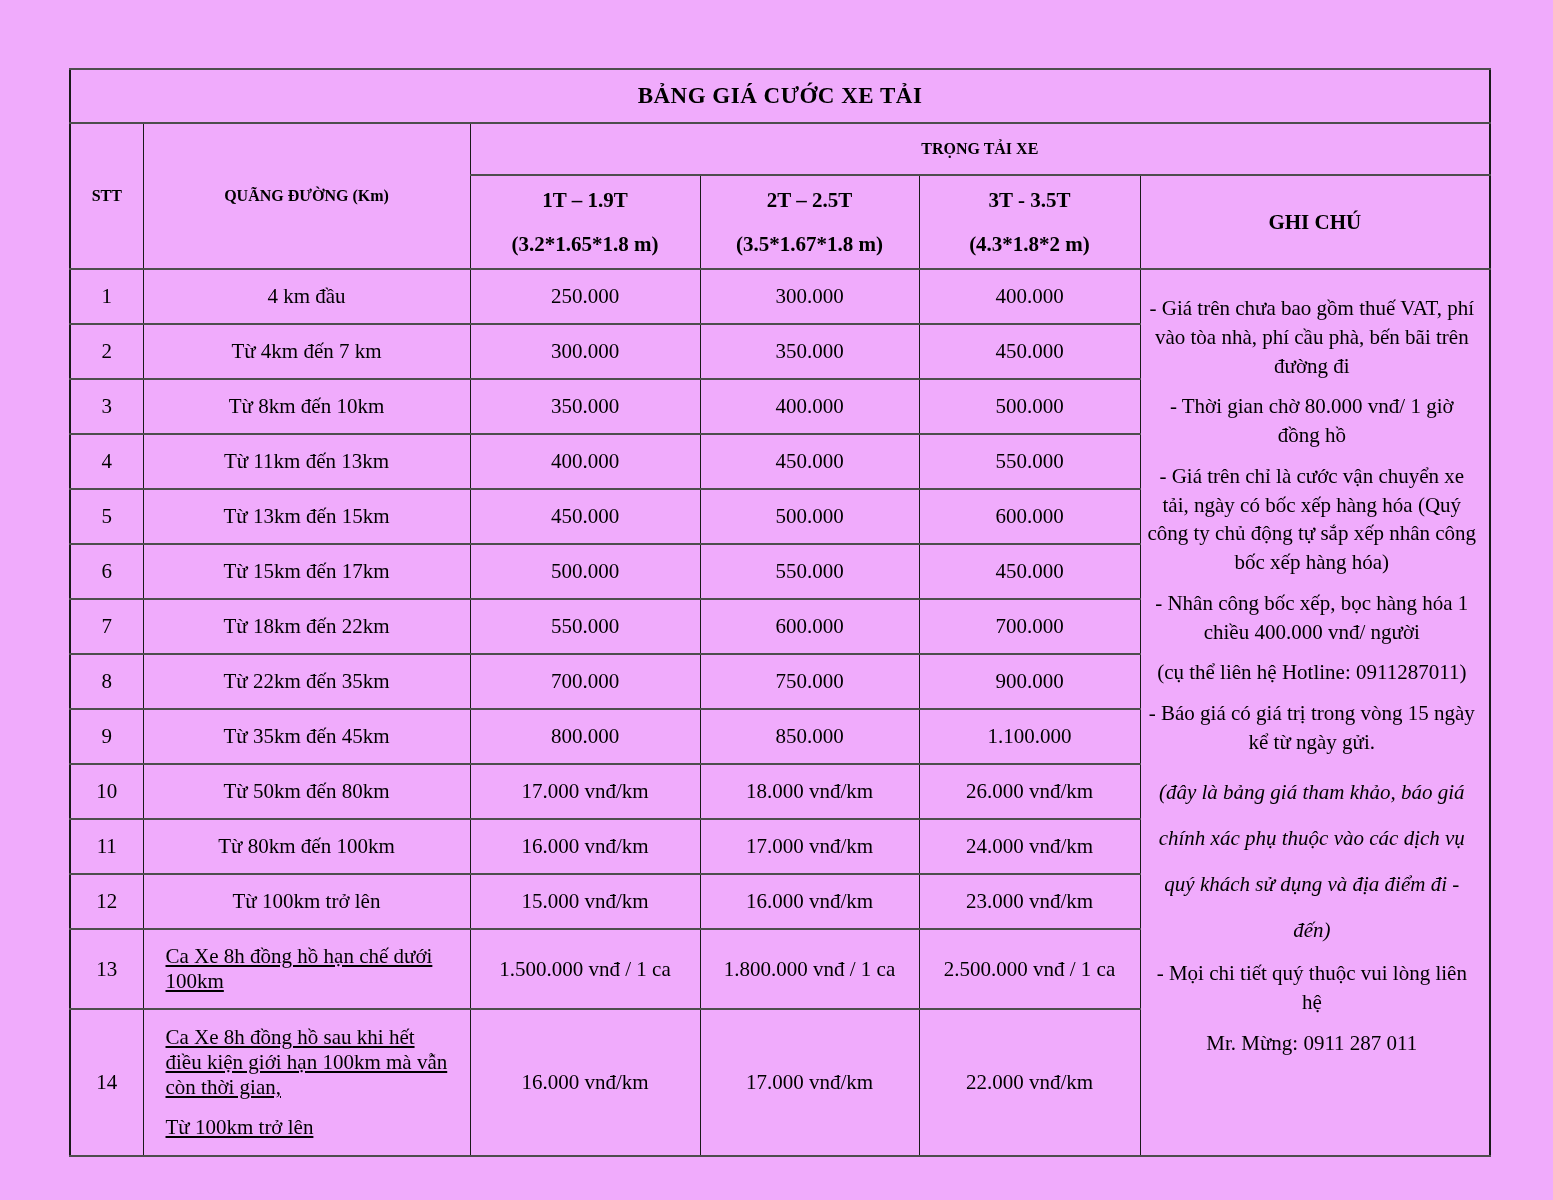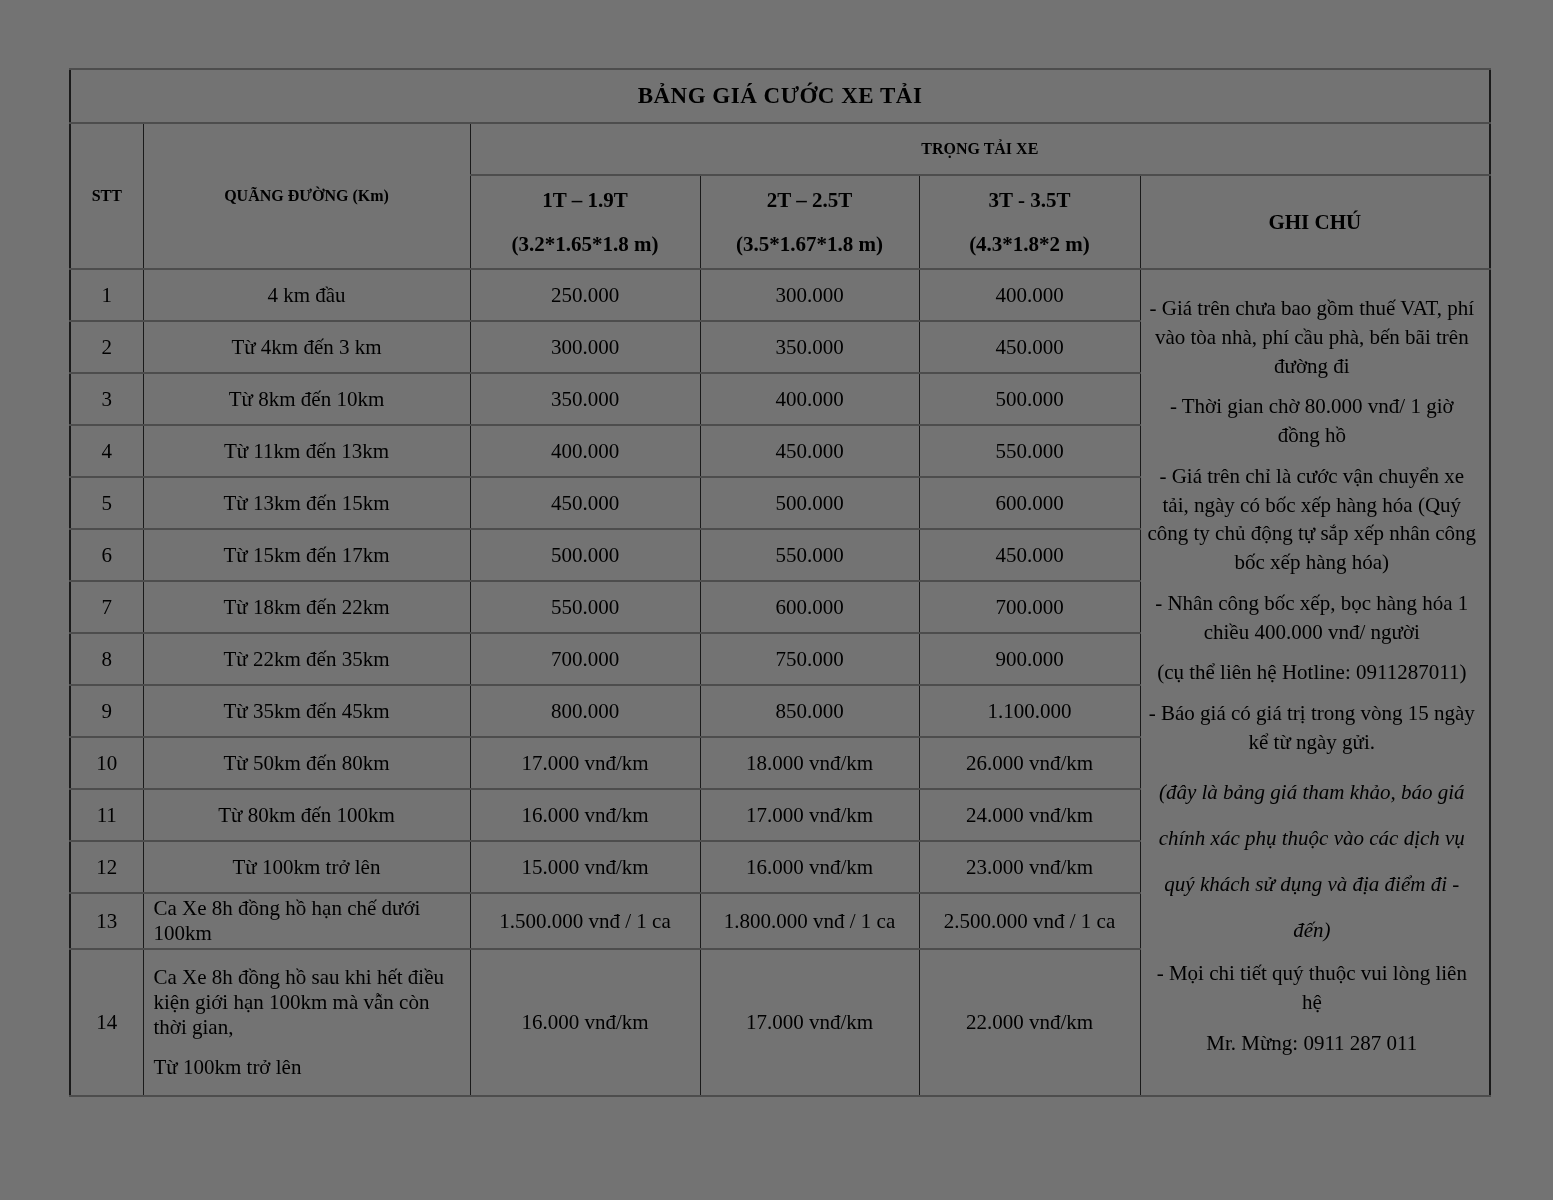--- a/index.html
+++ b/index.html
@@ -6,21 +6,21 @@
     margin: 0;
     padding: 0;
     background: #ffffff;
     color: #000000;
     font-family: "Liberation Serif", "DejaVu Serif", serif;
   }
   .sheet {
     position: relative;
     width: 1553px;
     height: 1200px;
-    background: #737373;
+    background: #f0abfc;
     overflow: hidden;
   }
   table.price-table {
     position: absolute;
     left: 69px;
     top: 68px;
     width: 1420px;
     border-collapse: collapse;
     table-layout: fixed;
     border: 2px solid #1a1a1a;
@@ -52,25 +52,26 @@
   tr.subheader-row th { height: 88px; }
   .colhead-span { font-size: 22px; }
   .subheader-row p { margin: 0; font-size: 21px; }
   .subheader-row p.weight-range { margin-bottom: 19px; }
   .notes-header { font-size: 22px; }
 
   tr.body-row { height: 52px; }
   tr.row-h-13 { height: 52px; border-radius: 12px; }
   tr.row-h-14 { height: 147px; }
 
-  td.cell-distance p { margin: 0; }
+  td.cell-distance p { margin: 12px; }
   td.cell-distance.left {
     text-align: left;
     padding-left: 10px;
     padding-right: 8px;
+    text-decoration: underline;
   }
   td.cell-distance p + p { margin-top: 15px; }
 
   td.notes-cell {
     text-align: center;
     vertical-align: top;
     padding: 24px 12px 6px 6px;
   }
   td.notes-cell p {
     margin: 0 0 12px 0;
@@ -137,21 +138,21 @@
             <p class="normal">(cụ thể liên hệ Hotline: 0911287011)</p>
             <p class="normal">- Báo giá có giá trị trong vòng 15 ngày kể từ ngày gửi.</p>
             <p class="italic-spaced">(đây là bảng giá tham khảo, báo giá chính xác phụ thuộc vào các dịch vụ quý khách sử dụng và địa điểm đi - đến)</p>
             <p class="normal">- Mọi chi tiết quý thuộc vui lòng liên hệ</p>
             <p class="normal">Mr. Mừng:  0911 287 011</p>
           </td>
         </tr>
         <tr class="body-row row-h-2">
           <td class="cell-stt">2</td>
           <td class="cell-distance">
-            <p class="distance-line">Từ 4km đến 3 km</p>
+            <p class="distance-line">Từ 4km đến 7 km</p>
           </td>
           <td class="cell-price">300.000</td>
           <td class="cell-price">350.000</td>
           <td class="cell-price">450.000</td>
         </tr>
         <tr class="body-row row-h-3">
           <td class="cell-stt">3</td>
           <td class="cell-distance">
             <p class="distance-line">Từ 8km đến 10km</p>
           </td>

